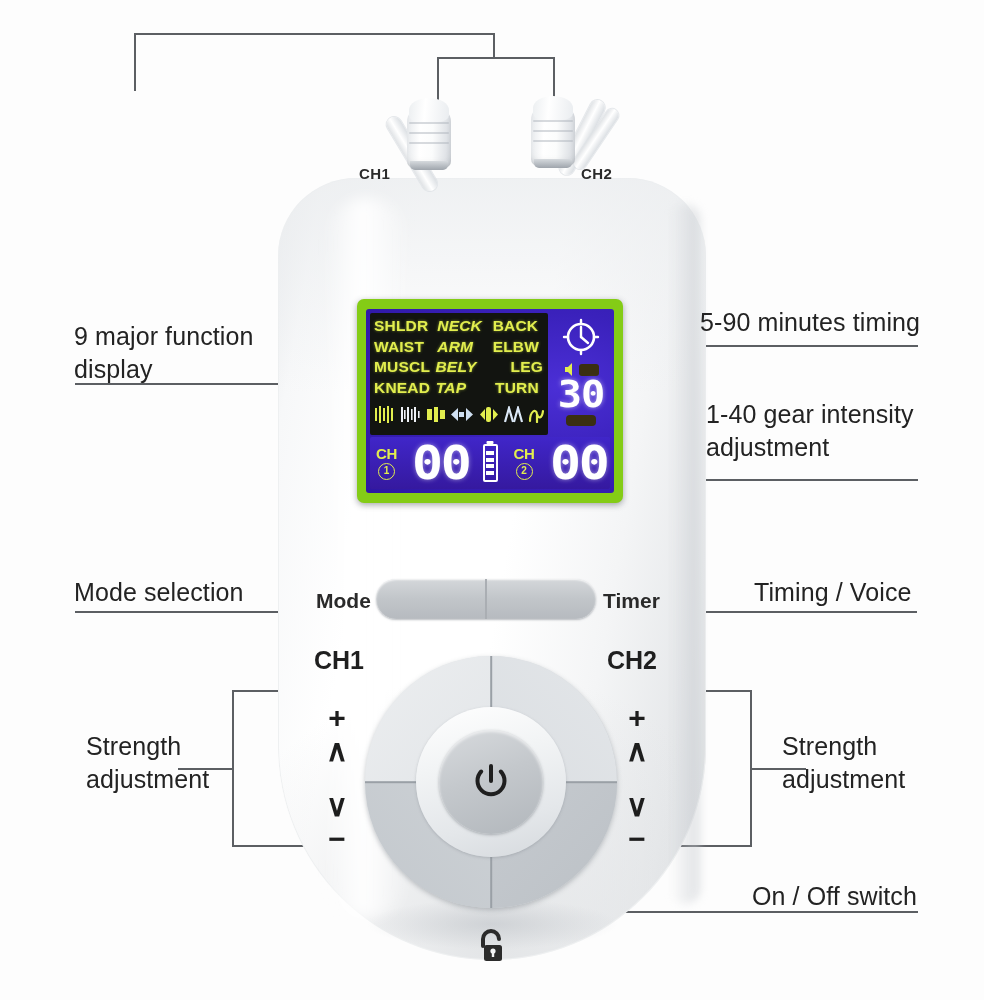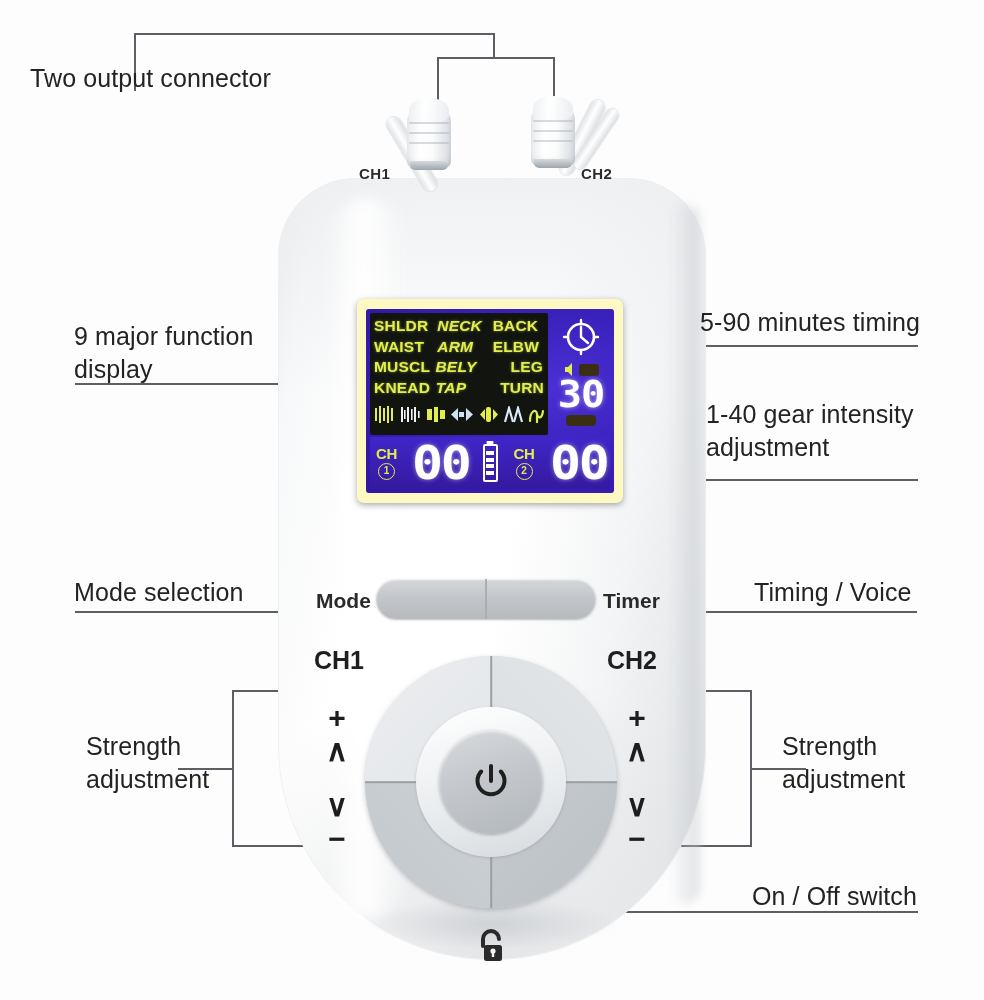--- a/index.html
+++ b/index.html
@@ -141,21 +141,21 @@
     font-weight: bold;
     color: #2b2b2b;
     letter-spacing: .4px;
   }
 
   
   #lcd-bezel {
     position: absolute;
     left: 79px; top: 121px;
     width: 266px; height: 204px;
-    background: #fef9c3;
+    background: #84cc16;
     border-radius: 7px;
     box-shadow: 0 2px 6px rgba(60,64,70,.45);
     padding: 10px 9px;
     box-sizing: border-box;
   }
   #lcd {
     position: relative;
     width: 100%; height: 100%;
     border-radius: 3px;
     background:
@@ -518,21 +518,21 @@
               <span class="fc2">ELBW</span>
             </div>
             <div class="func-row">
               <span class="fc0">MUSCL</span>
               <span class="fc1">BELY</span>
               <span class="fc2" style="text-align:right;padding-right:5px;">LEG</span>
             </div>
             <div class="func-row r3">
               <span class="fc0">KNEAD</span>
               <span class="fc1">TAP</span>
-              <span class="fc2" style="text-align:right;">TURN</span>
+              <span class="fc2" style="text-align:center;">TURN</span>
             </div>
 
             <div class="wave-row">
 
               <svg class="wv" width="22" height="17" viewBox="0 0 22 17">
                 <g fill="#e2ee4e">
                     <rect x="1" y="2" width="2" height="13"></rect>
                     <rect x="5" y="0" width="2" height="17"></rect>
                     <rect x="9" y="2" width="2" height="13"></rect>
                     <rect x="13" y="0" width="2" height="17"></rect>
@@ -698,21 +698,20 @@
     </div>
 
     <svg class="lock-icon" width="34" height="40" viewBox="0 0 34 40">
       <path d="M9 20 L9 13 A8 8 0 0 1 25 13" fill="none" stroke="#2b2b2b" stroke-width="4" stroke-linecap="round"></path>
       <rect x="10" y="19" width="18" height="16" rx="2.5" fill="#2b2b2b"></rect>
       <circle cx="19" cy="25" r="2.6" fill="#f2f3f4"></circle>
       <rect x="17.8" y="25" width="2.4" height="6" fill="#f2f3f4"></rect>
     </svg>
   </div>
 
-  <div class="callout" style="left:30px;  top:62px;">Two output connector</div>
   <div class="callout" style="left:74px;  top:320px;">9 major function
 display</div>
   <div class="callout right" style="left:700px; top:306px;">5-90 minutes timing</div>
   <div class="callout right" style="left:706px; top:398px;">1-40 gear intensity
 adjustment</div>
   <div class="callout right" style="left:754px; top:576px;">Timing / Voice</div>
   <div class="callout" style="left:74px;  top:576px;">Mode selection</div>
   <div class="callout" style="left:86px;  top:730px;">Strength
 adjustment</div>
   <div class="callout right" style="left:782px; top:730px;">Strength

